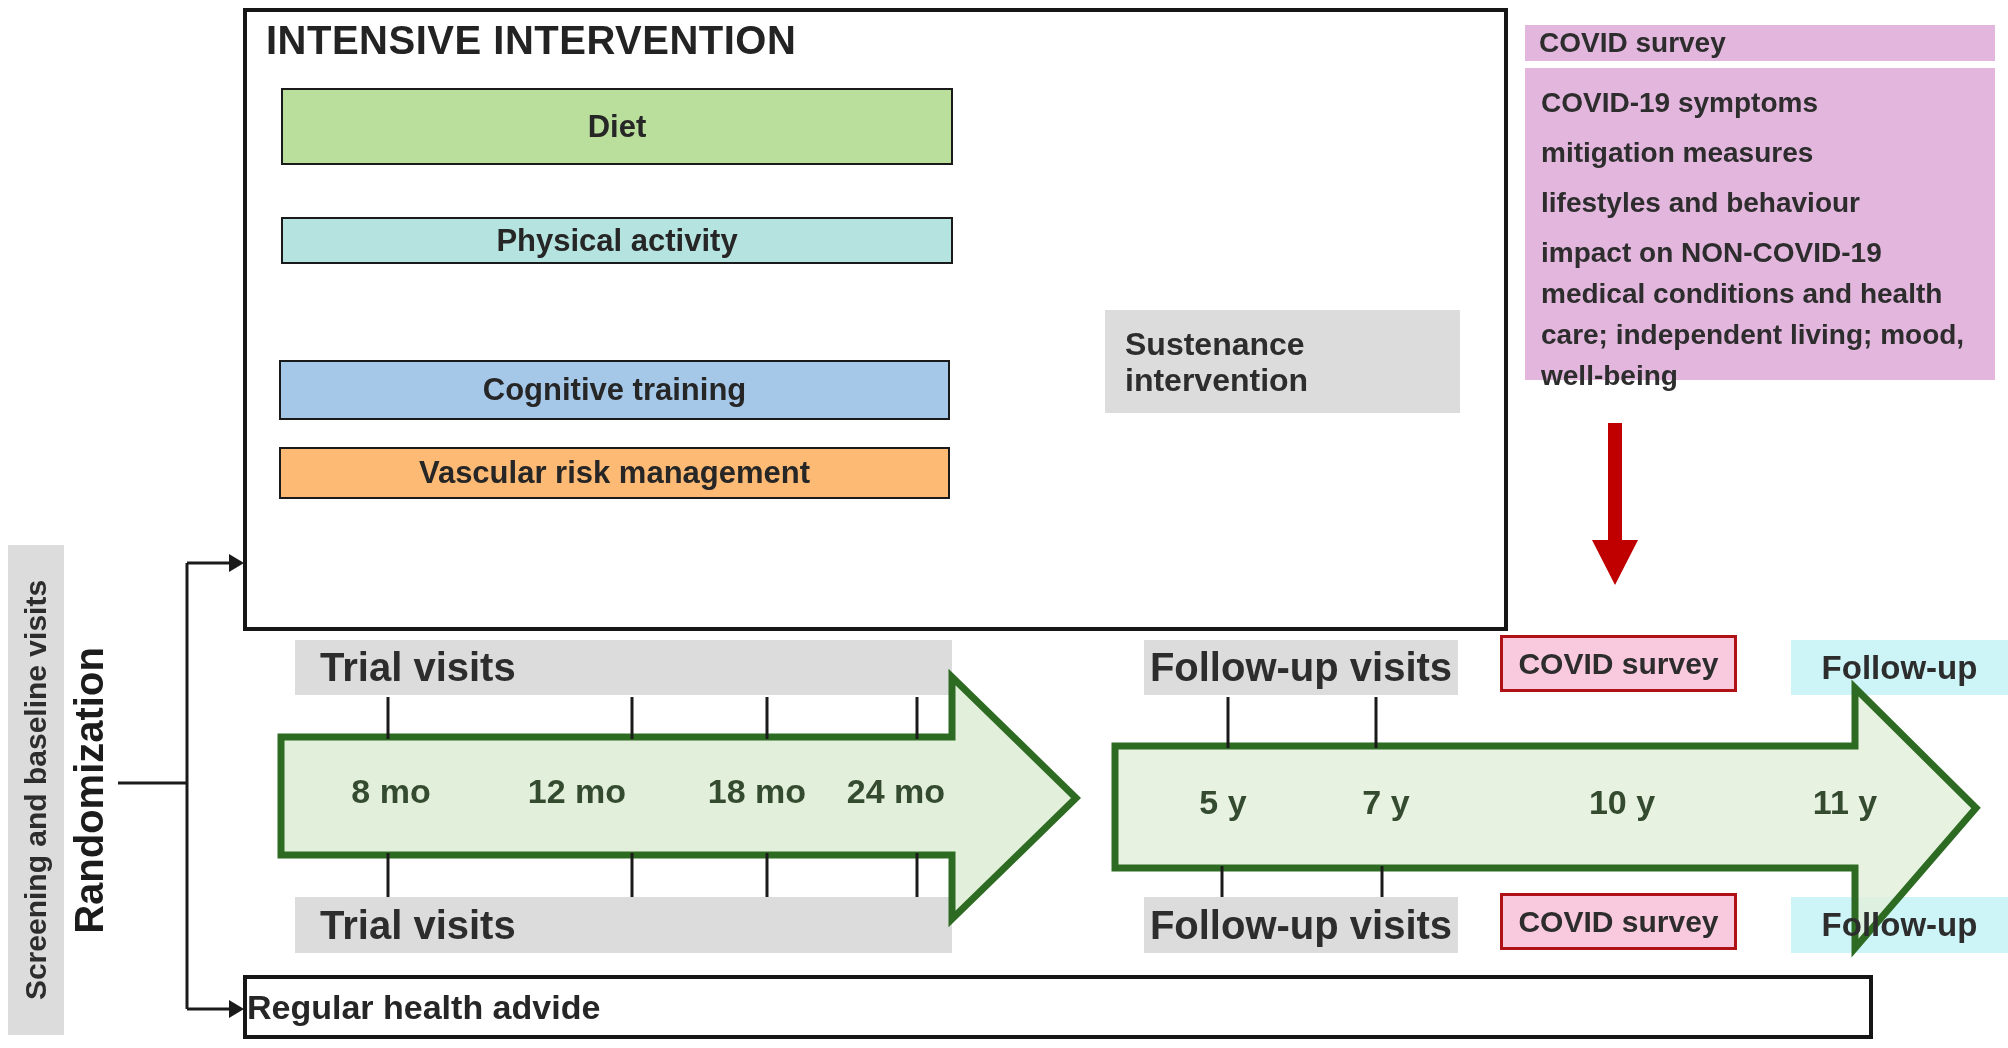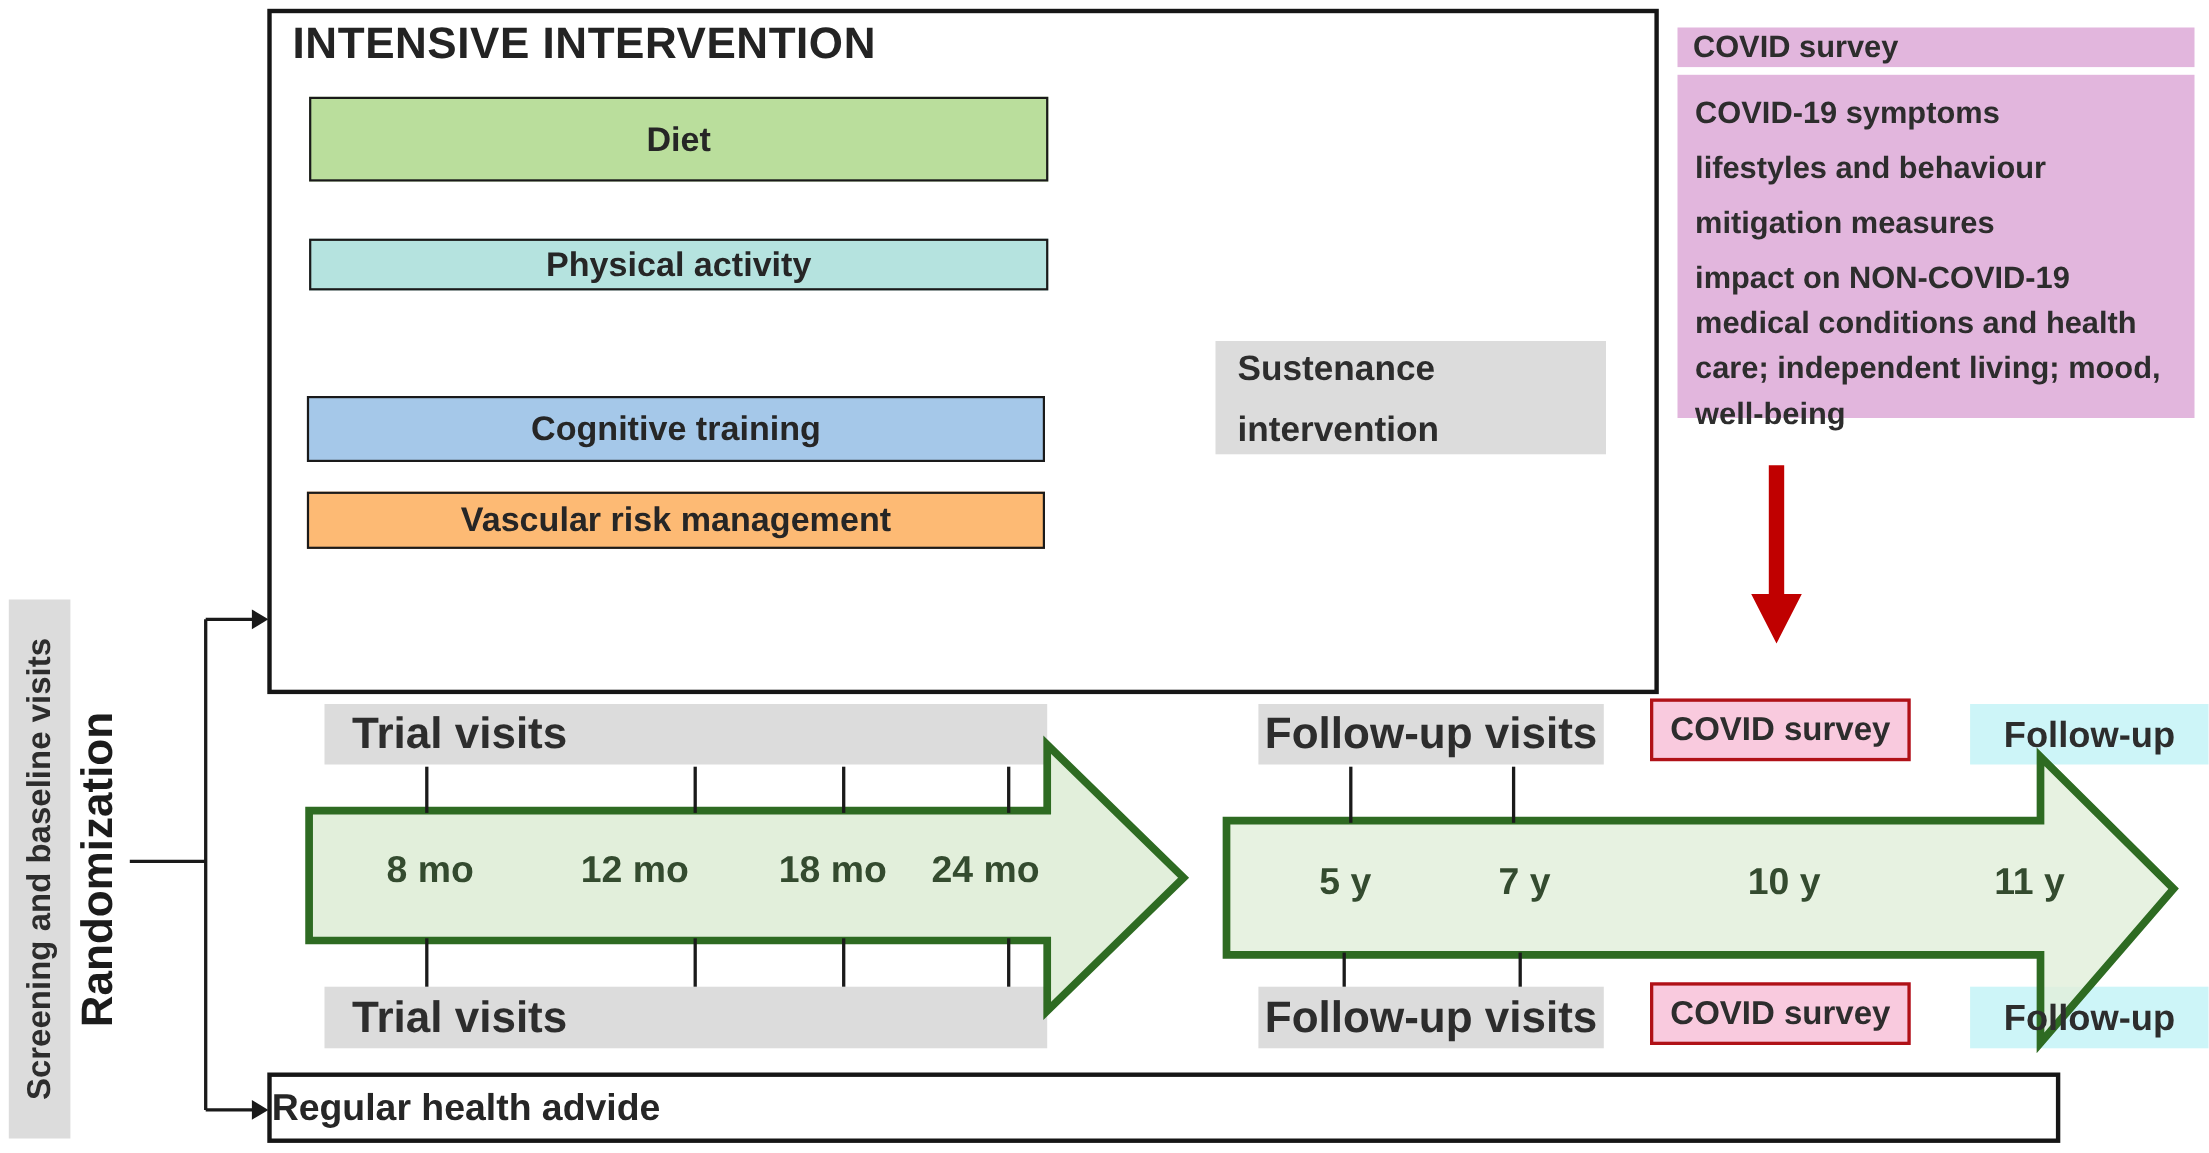--- a/index.html
+++ b/index.html
@@ -16,21 +16,21 @@
   #intervention-box{left:243px;top:8px;width:1257px;height:615px;border:4px solid #161616;background:#fff;}
   #intervention-title{left:266px;top:18px;font-size:40px;letter-spacing:.5px;color:#232323;}
   
   .ibar{border:2px solid #1a1a1a;font-size:31px;color:#262626;}
   #bar-diet{left:281px;top:88px;width:672px;height:77px;background:#bade9c;}
   #bar-pa{left:281px;top:217px;width:672px;height:47px;background:#b5e3df;}
   #bar-ct{left:279px;top:360px;width:671px;height:60px;background:#a5c8e9;}
   #bar-vr{left:279px;top:447px;width:671px;height:52px;background:#fdba74;}
   
   #sustenance-box{left:1105px;top:310px;width:355px;height:103px;background:#dcdcdc;padding-left:20px;font-size:32px;color:#2d2d2d;}
-  #sustenance-box .box-label{white-space:normal;line-height:56px;}
+  #sustenance-box .box-label{white-space:normal;line-height:36px;}
   
   #covid-panel-header{left:1525px;top:25px;width:470px;height:36px;background:#e2b6dd;padding-left:14px;font-size:28px;}
   #covid-panel-body{left:1525px;top:68px;width:470px;height:312px;background:#e2b6dd;padding:14px 16px;box-sizing:border-box;font-size:28px;}
   #covid-panel-body p{margin:0 0 9px 0;line-height:41px;}
   #covid-panel-body p:last-child{margin-bottom:0;}
   
   #screening-rail{left:8px;top:545px;width:56px;height:490px;background:#dcdcdc;display:flex;align-items:center;justify-content:center;}
   #screening-rail .rot{transform:rotate(-90deg);white-space:nowrap;font-size:30px;color:#2d2d2d;}
   #randomization-wrap{left:56px;top:545px;width:66px;height:490px;display:flex;align-items:center;justify-content:center;}
   #randomization-wrap .rot{transform:rotate(-90deg);white-space:nowrap;font-size:40px;color:#1c1c1c;}
@@ -78,22 +78,22 @@
 
   <div id="sustenance-box" class="box">
     <span class="box-label">Sustenance intervention</span>
   </div>
 
   <div id="covid-panel-header" class="box">
     <span class="box-label">COVID survey</span>
   </div>
   <div id="covid-panel-body" class="abs">
     <p>COVID-19 symptoms</p>
+    <p>mitigation measures</p>
     <p>lifestyles and behaviour</p>
-    <p>mitigation measures</p>
     <p>impact on NON-COVID-19 medical conditions and health care; independent living; mood, well-being</p>
   </div>
 
   <div id="screening-rail" class="abs">
     <span class="rot">Screening and baseline visits</span>
   </div>
   <div id="randomization-wrap" class="abs">
     <span class="rot">Randomization</span>
   </div>
 

